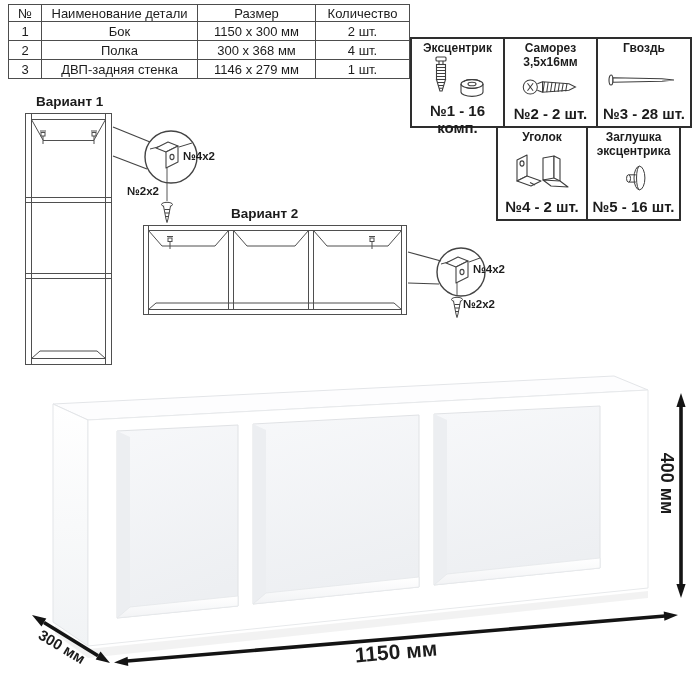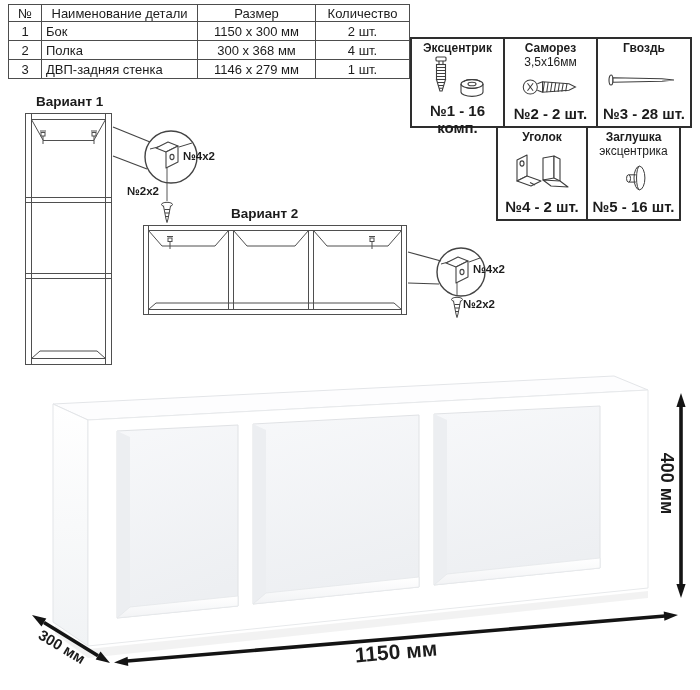--- a/index.html
+++ b/index.html
@@ -8,32 +8,32 @@
     font-family:"Liberation Sans",sans-serif;color:#1c1c1c;
   }
   
   #parts-table{position:absolute;left:8px;top:4px;border-collapse:collapse;table-layout:fixed;}
   #parts-table td,#parts-table th{
     border:1px solid #4d4d4d;font-size:13px;font-weight:normal;
     padding:0 4px;white-space:nowrap;overflow:hidden;color:#1c1c1c;background:#fff;
   }
   #parts-table th{height:16px;text-align:center;}
   #parts-table td{height:18px;text-align:center;}
-  #parts-table td.name{text-align:left;}
+  #parts-table td.name{text-align:center;}
   .col-num{width:24px}.col-name{width:147px}.col-size{width:109px}.col-qty{width:85px}
 
   
   .hw-row{position:absolute;display:flex;}
   .hw-cell{
     border:2px solid #2e2e2e;background:#fff;box-sizing:border-box;
     display:flex;flex-direction:column;align-items:center;justify-content:space-between;
   }
   .hw-cell + .hw-cell{border-left:none;}
   .hw-title{font-size:12px;font-weight:bold;text-align:center;line-height:1.15;padding-top:3px;}
-  .hw-sub{font-size:12px;font-weight:normal;text-align:right;line-height:1.1;min-height:0;}
+  .hw-sub{font-size:12px;font-weight:bold;text-align:right;line-height:1.1;min-height:0;}
   .hw-label{font-size:15px;font-weight:bold;text-align:center;padding-bottom:4px;}
   .hw-iconbox{flex:1;display:flex;align-items:center;justify-content:center;}
 
   .float-label{position:absolute;font-weight:bold;white-space:nowrap;}
   .variant-title{font-size:13.5px;}
   .callout-label{font-size:11.5px;}
   .dim-label{text-align:center;}
   #dim-width{left:306px;top:640px;width:180px;font-size:21px;transform:rotate(-4.8deg);}
   #dim-depth{left:17px;top:638px;width:90px;font-size:15px;transform:rotate(31deg);}
   #dim-height{left:596px;top:473px;width:140px;font-size:18px;transform:rotate(90deg);}

